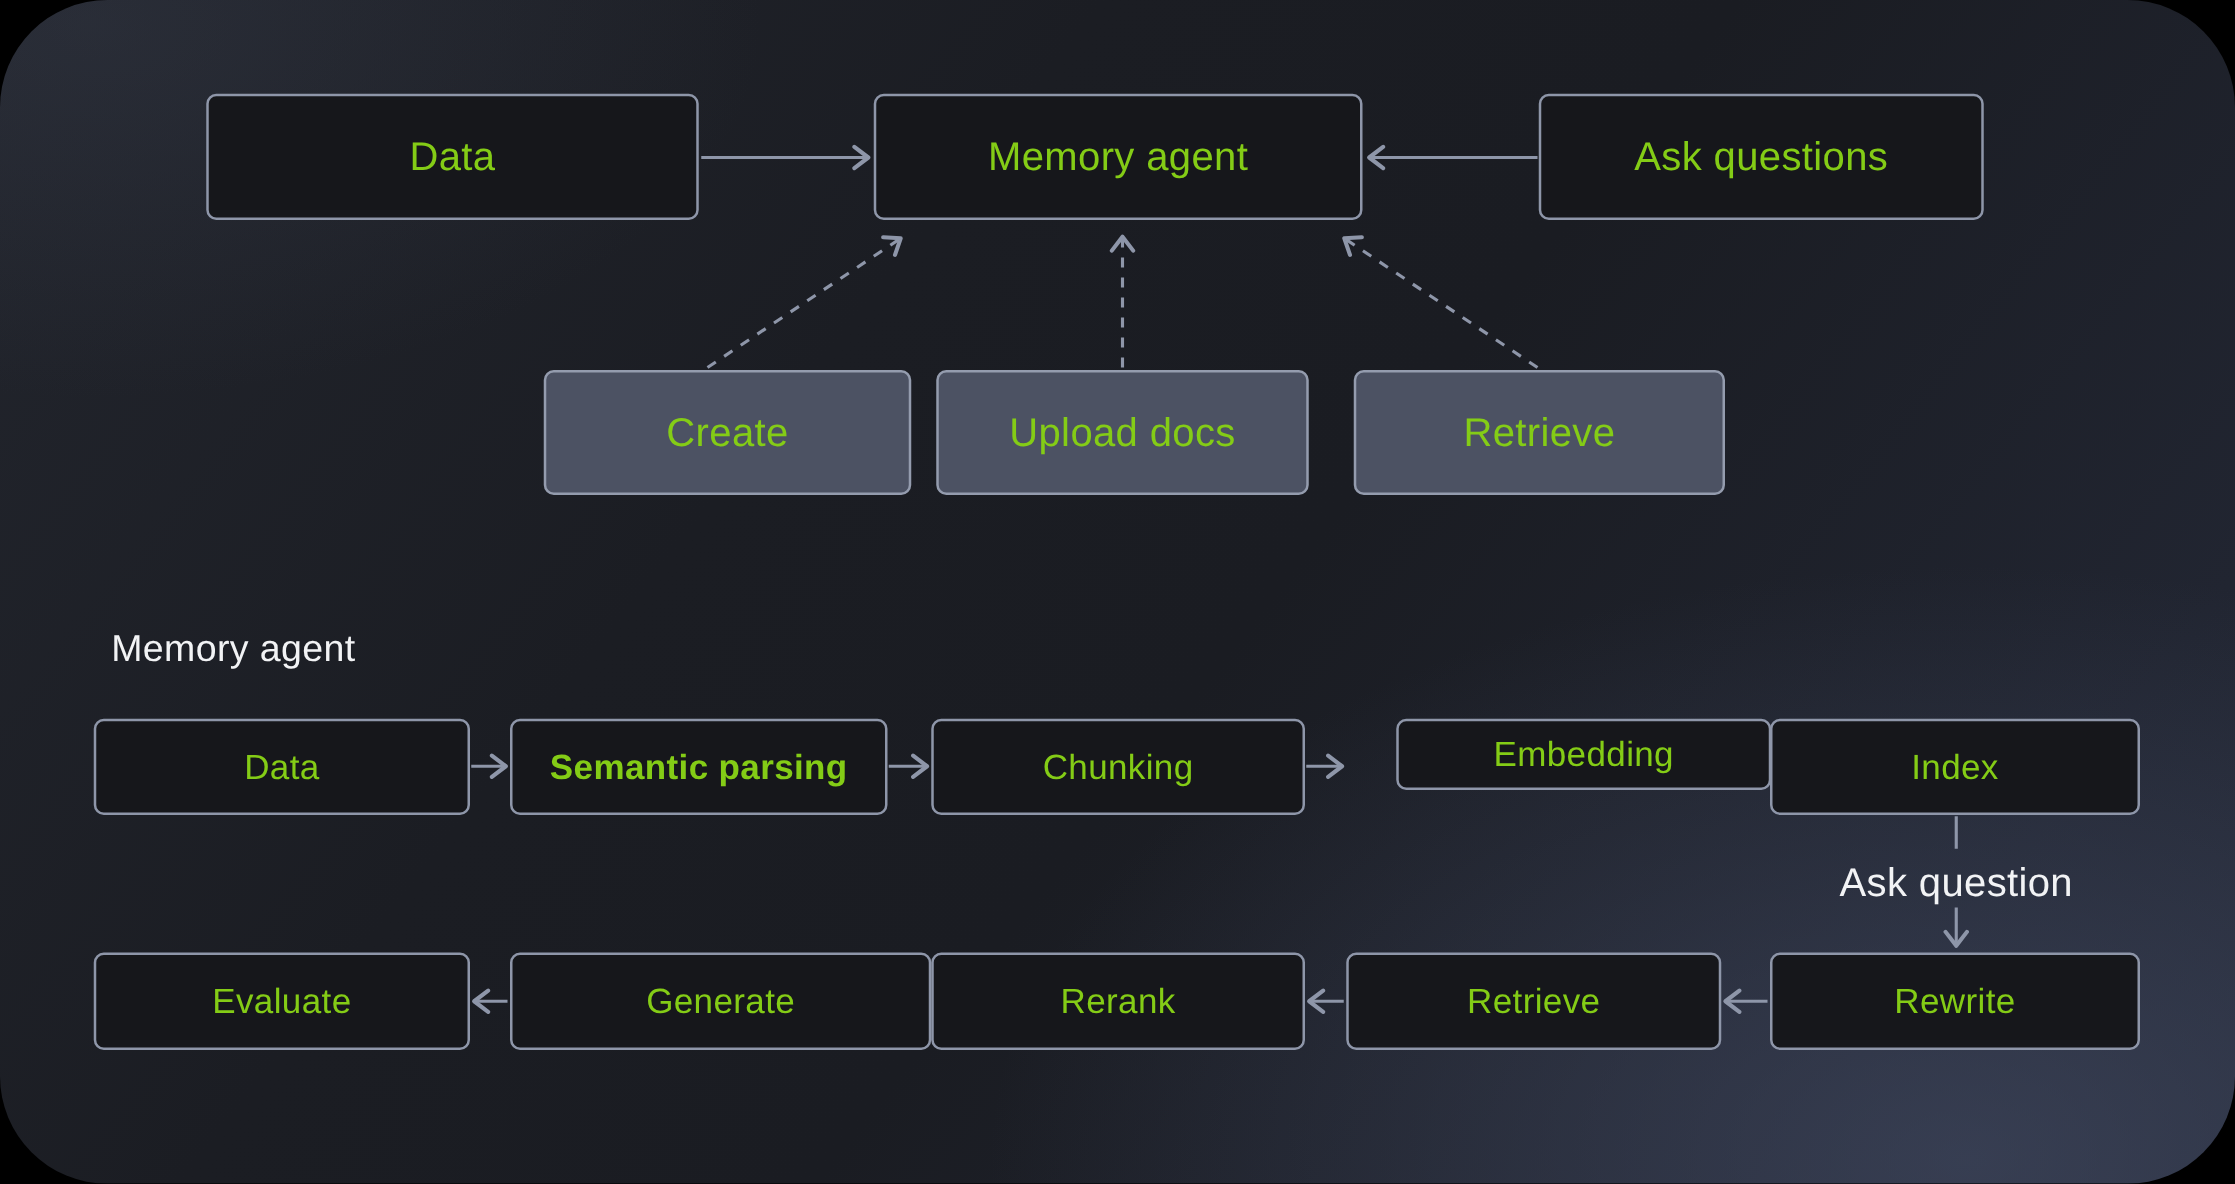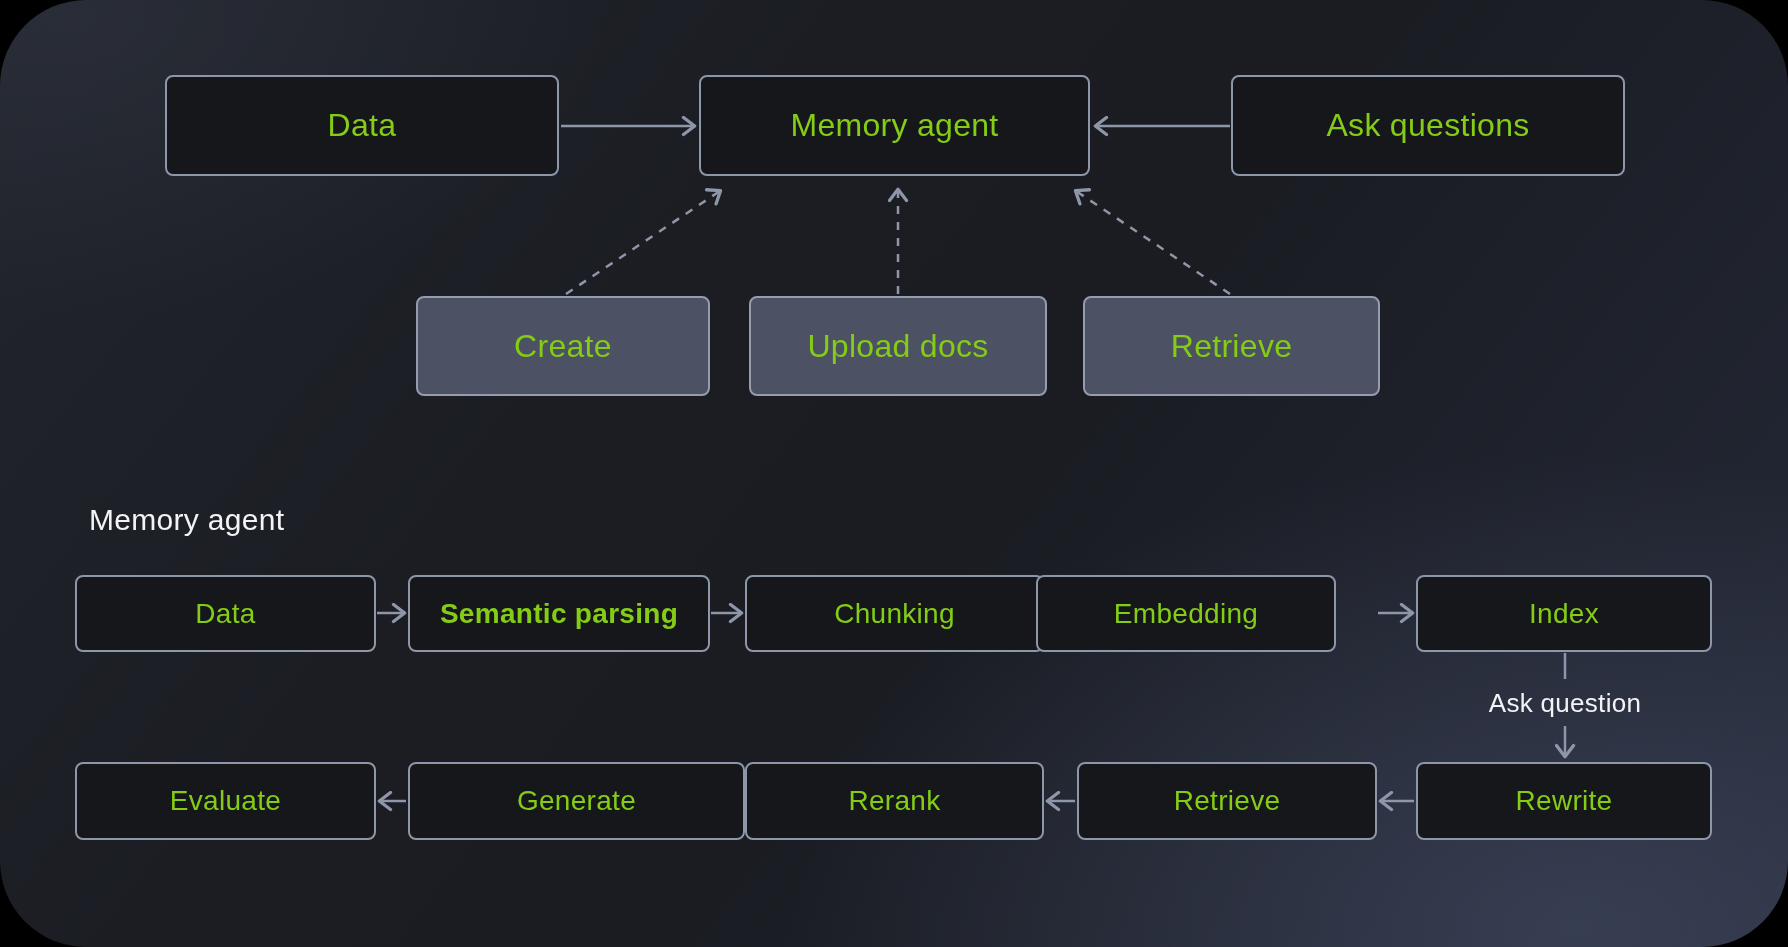--- a/index.html
+++ b/index.html
@@ -52,21 +52,21 @@
     font-size: 30px;
     color: #f2f3f5;
     letter-spacing: 0.3px;
   }
   .flow-label {
     position: absolute;
     left: 1440px;
     top: 688px;
     width: 250px;
     text-align: center;
-    font-size: 26px;
+    font-size: 32px;
     color: #f2f3f5;
     letter-spacing: 0.3px;
   }
 </style>
 </head>
 <body>
 
 <div class="canvas">
 
   <svg class="wires" viewBox="0 0 1788 947">
@@ -94,37 +94,37 @@
     <line x1="1414" y1="801" x2="1381" y2="801" stroke="#8e96a9" stroke-width="2.5" marker-end="url(#chev)"></line>
     <line x1="1075" y1="801" x2="1048" y2="801" stroke="#8e96a9" stroke-width="2.5" marker-end="url(#chev)"></line>
     <line x1="743" y1="801" x2="714" y2="801" stroke="#8e96a9" stroke-width="2.5" marker-end="url(#chev)"></line>
     <line x1="406" y1="801" x2="380" y2="801" stroke="#8e96a9" stroke-width="2.5" marker-end="url(#chev)"></line>
   </svg>
 
   <div class="node dark fs-top" style="left:165px; top:75px; width:394px; height:101px;">Data</div>
 
   <div class="node dark fs-top" style="left:699px; top:75px; width:391px; height:101px;">Memory agent</div>
 
-  <div class="node dark fs-top" style="left:1231px; top:75px; width:394px; height:101px;">Ask questions</div>
+  <div class="node dark fs-top" style="left:1231px; top:75px; width:356px; height:101px;">Ask questions</div>
 
-  <div class="node light fs-top" style="left:416px; top:296px; width:294px; height:100px;">Create</div>
+  <div class="node light fs-top" style="left:435px; top:296px; width:294px; height:100px;">Create</div>
 
   <div class="node light fs-top" style="left:749px; top:296px; width:298px; height:100px;">Upload docs</div>
 
   <div class="node light fs-top" style="left:1083px; top:296px; width:297px; height:100px;">Retrieve</div>
 
   <div class="section-title">Memory agent</div>
 
   <div class="node dark fs-pipe" style="left:75px; top:575px; width:301px; height:77px;">Data</div>
 
   <div class="node dark fs-pipe" style="left:408px; top:575px; width:302px; height:77px;font-weight:bold;">Semantic parsing</div>
 
   <div class="node dark fs-pipe" style="left:745px; top:575px; width:299px; height:77px;">Chunking</div>
 
-  <div class="node dark fs-pipe" style="left:1036px; top:575px; width:300px; height:77px;">Embedding</div>
+  <div class="node dark fs-pipe" style="left:1117px; top:575px; width:300px; height:57px;">Embedding</div>
 
   <div class="node dark fs-pipe" style="left:1416px; top:575px; width:296px; height:77px;">Index</div>
 
   <div class="flow-label">Ask question</div>
 
   <div class="node dark fs-pipe" style="left:75px; top:762px; width:301px; height:78px;">Evaluate</div>
 
   <div class="node dark fs-pipe" style="left:408px; top:762px; width:337px; height:78px;">Generate</div>
 
   <div class="node dark fs-pipe" style="left:745px; top:762px; width:299px; height:78px;">Rerank</div>

